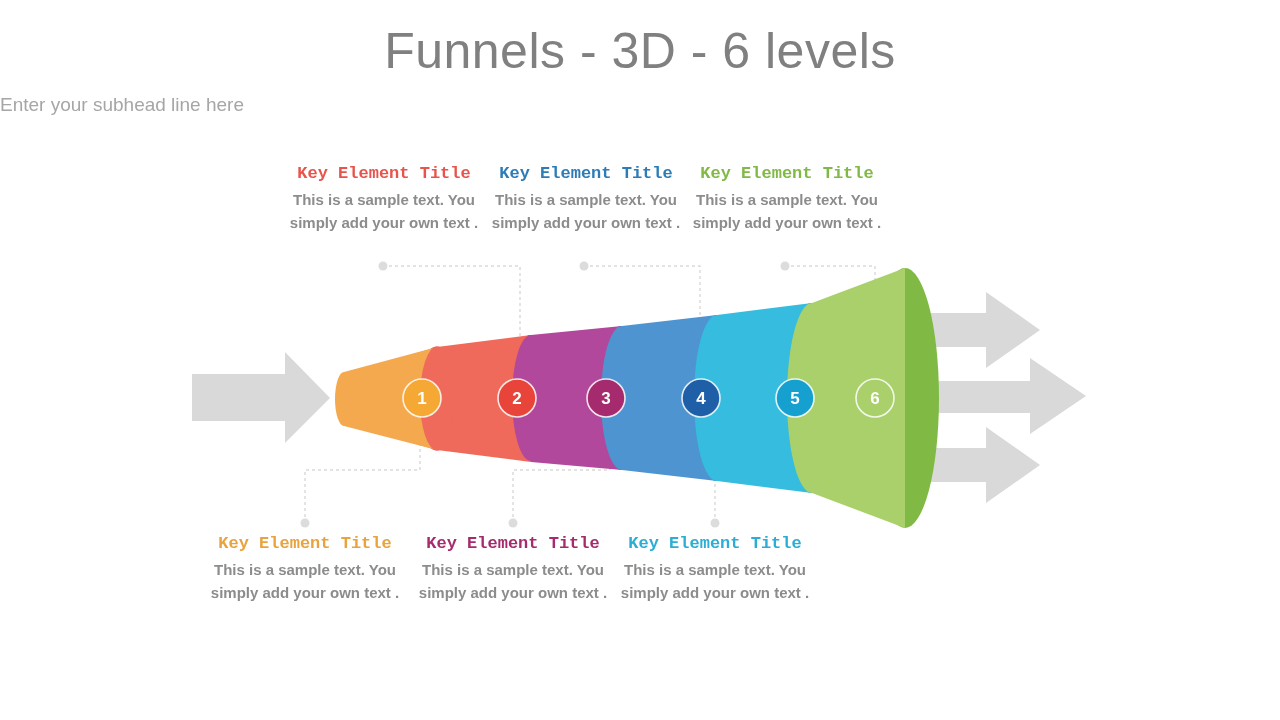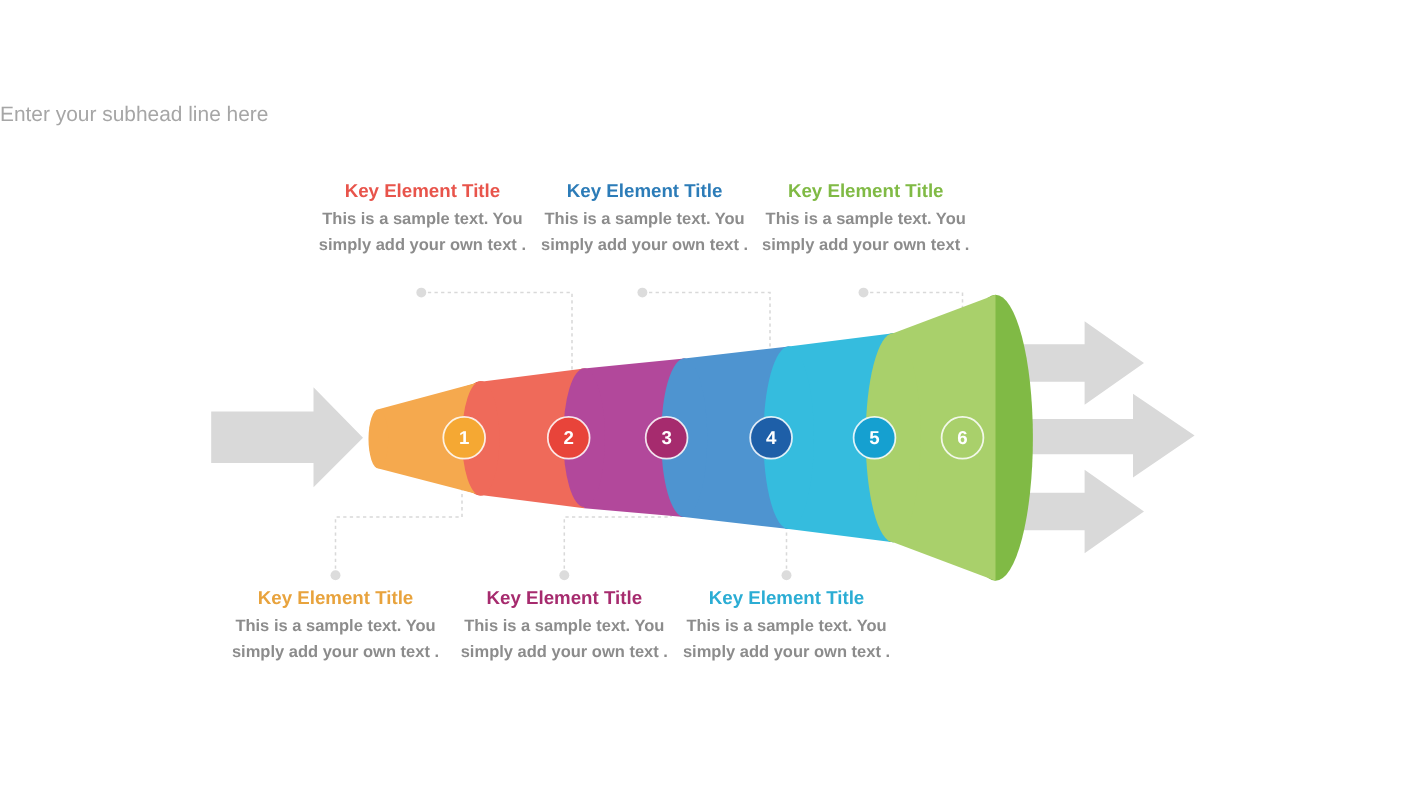--- a/index.html
+++ b/index.html
@@ -51,20 +51,21 @@
   .callout {
     position: absolute;
     width: 200px;
     text-align: center;
   }
   .callout-title {
     font-size: 17px;
     font-weight: bold;
     line-height: 22px;
     margin-bottom: 4px;
+    font-family: Liberation Mono, monospace;
   }
   .callout-body {
     font-size: 15px;
     font-weight: 700;
     line-height: 22.5px;
     color: #8c8c8c;
   }
 
   
   #stage {
@@ -80,20 +81,21 @@
     font-size: 17px;
     font-weight: bold;
     fill: #ffffff;
   }
 </style>
 </head>
 <body>
 
 <div id="slide">
 
+  <div class="title">Funnels - 3D - 6 levels</div>
   <div class="subtitle">Enter your subhead line here</div>
 
   <svg id="stage" viewBox="0 0 1280 720">
     <defs>
 
       <clipPath id="coneClip">
         <path d="M 338,371 L 910,268 L 910,528 L 338,427 Z"></path>
       </clipPath>
     </defs>
 

